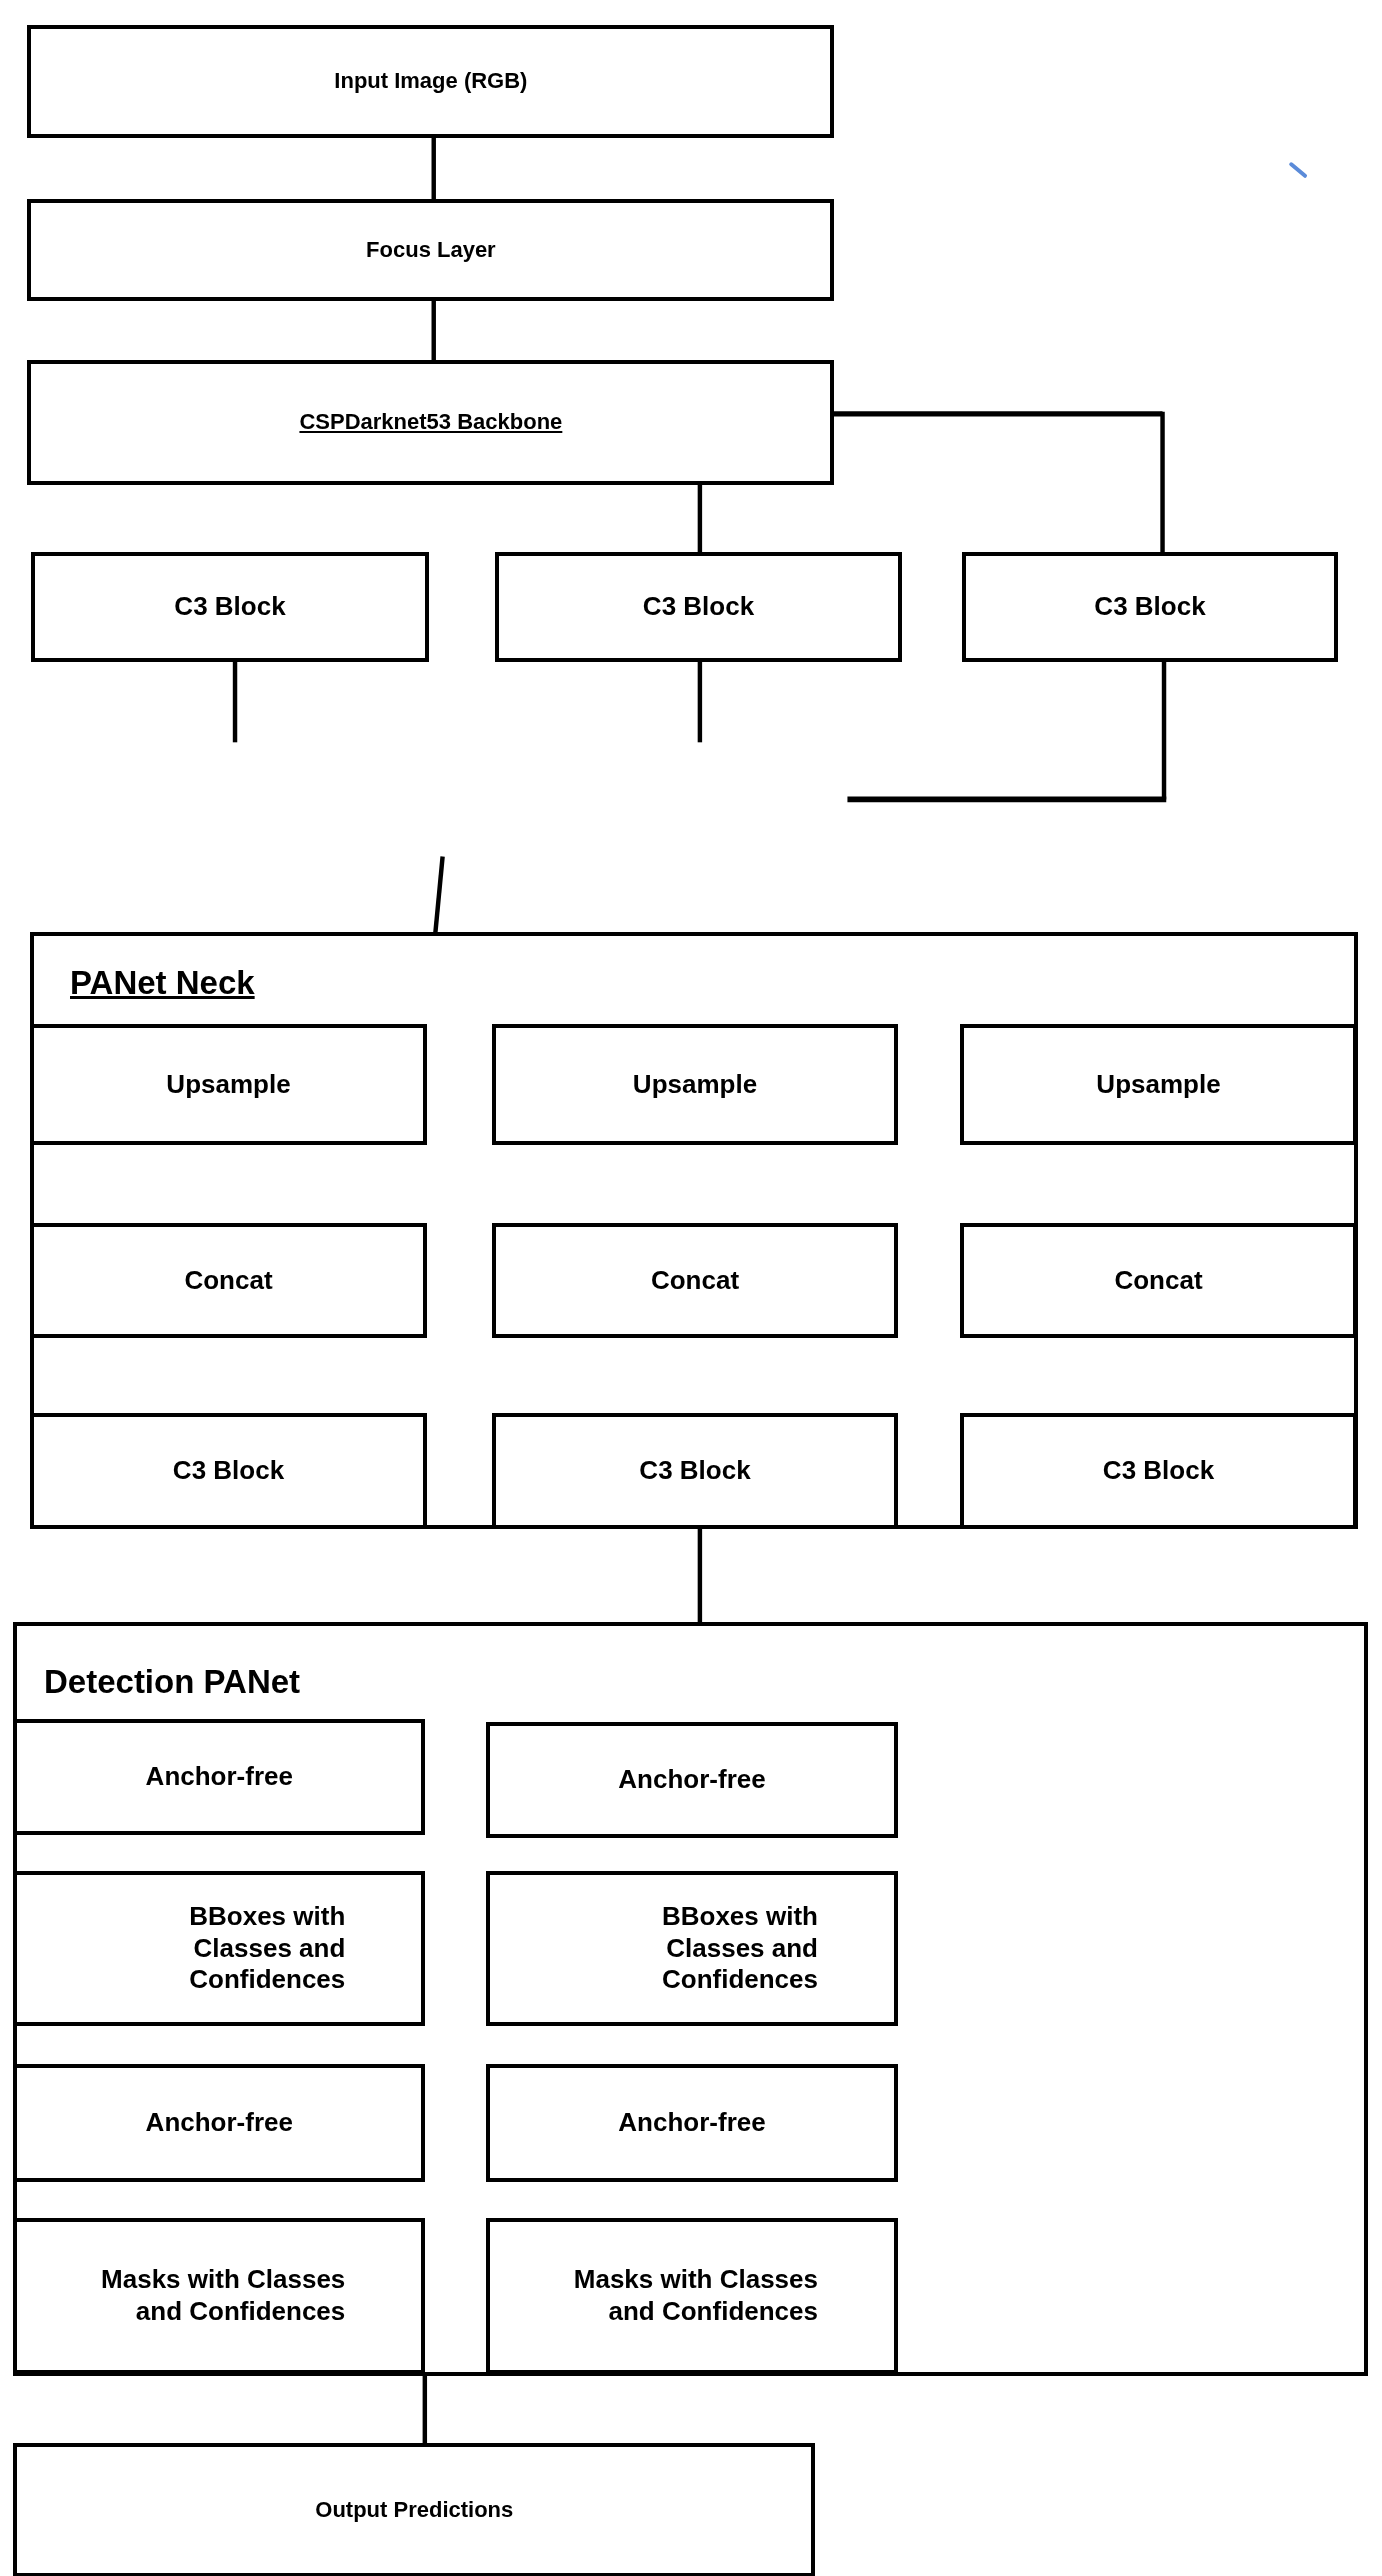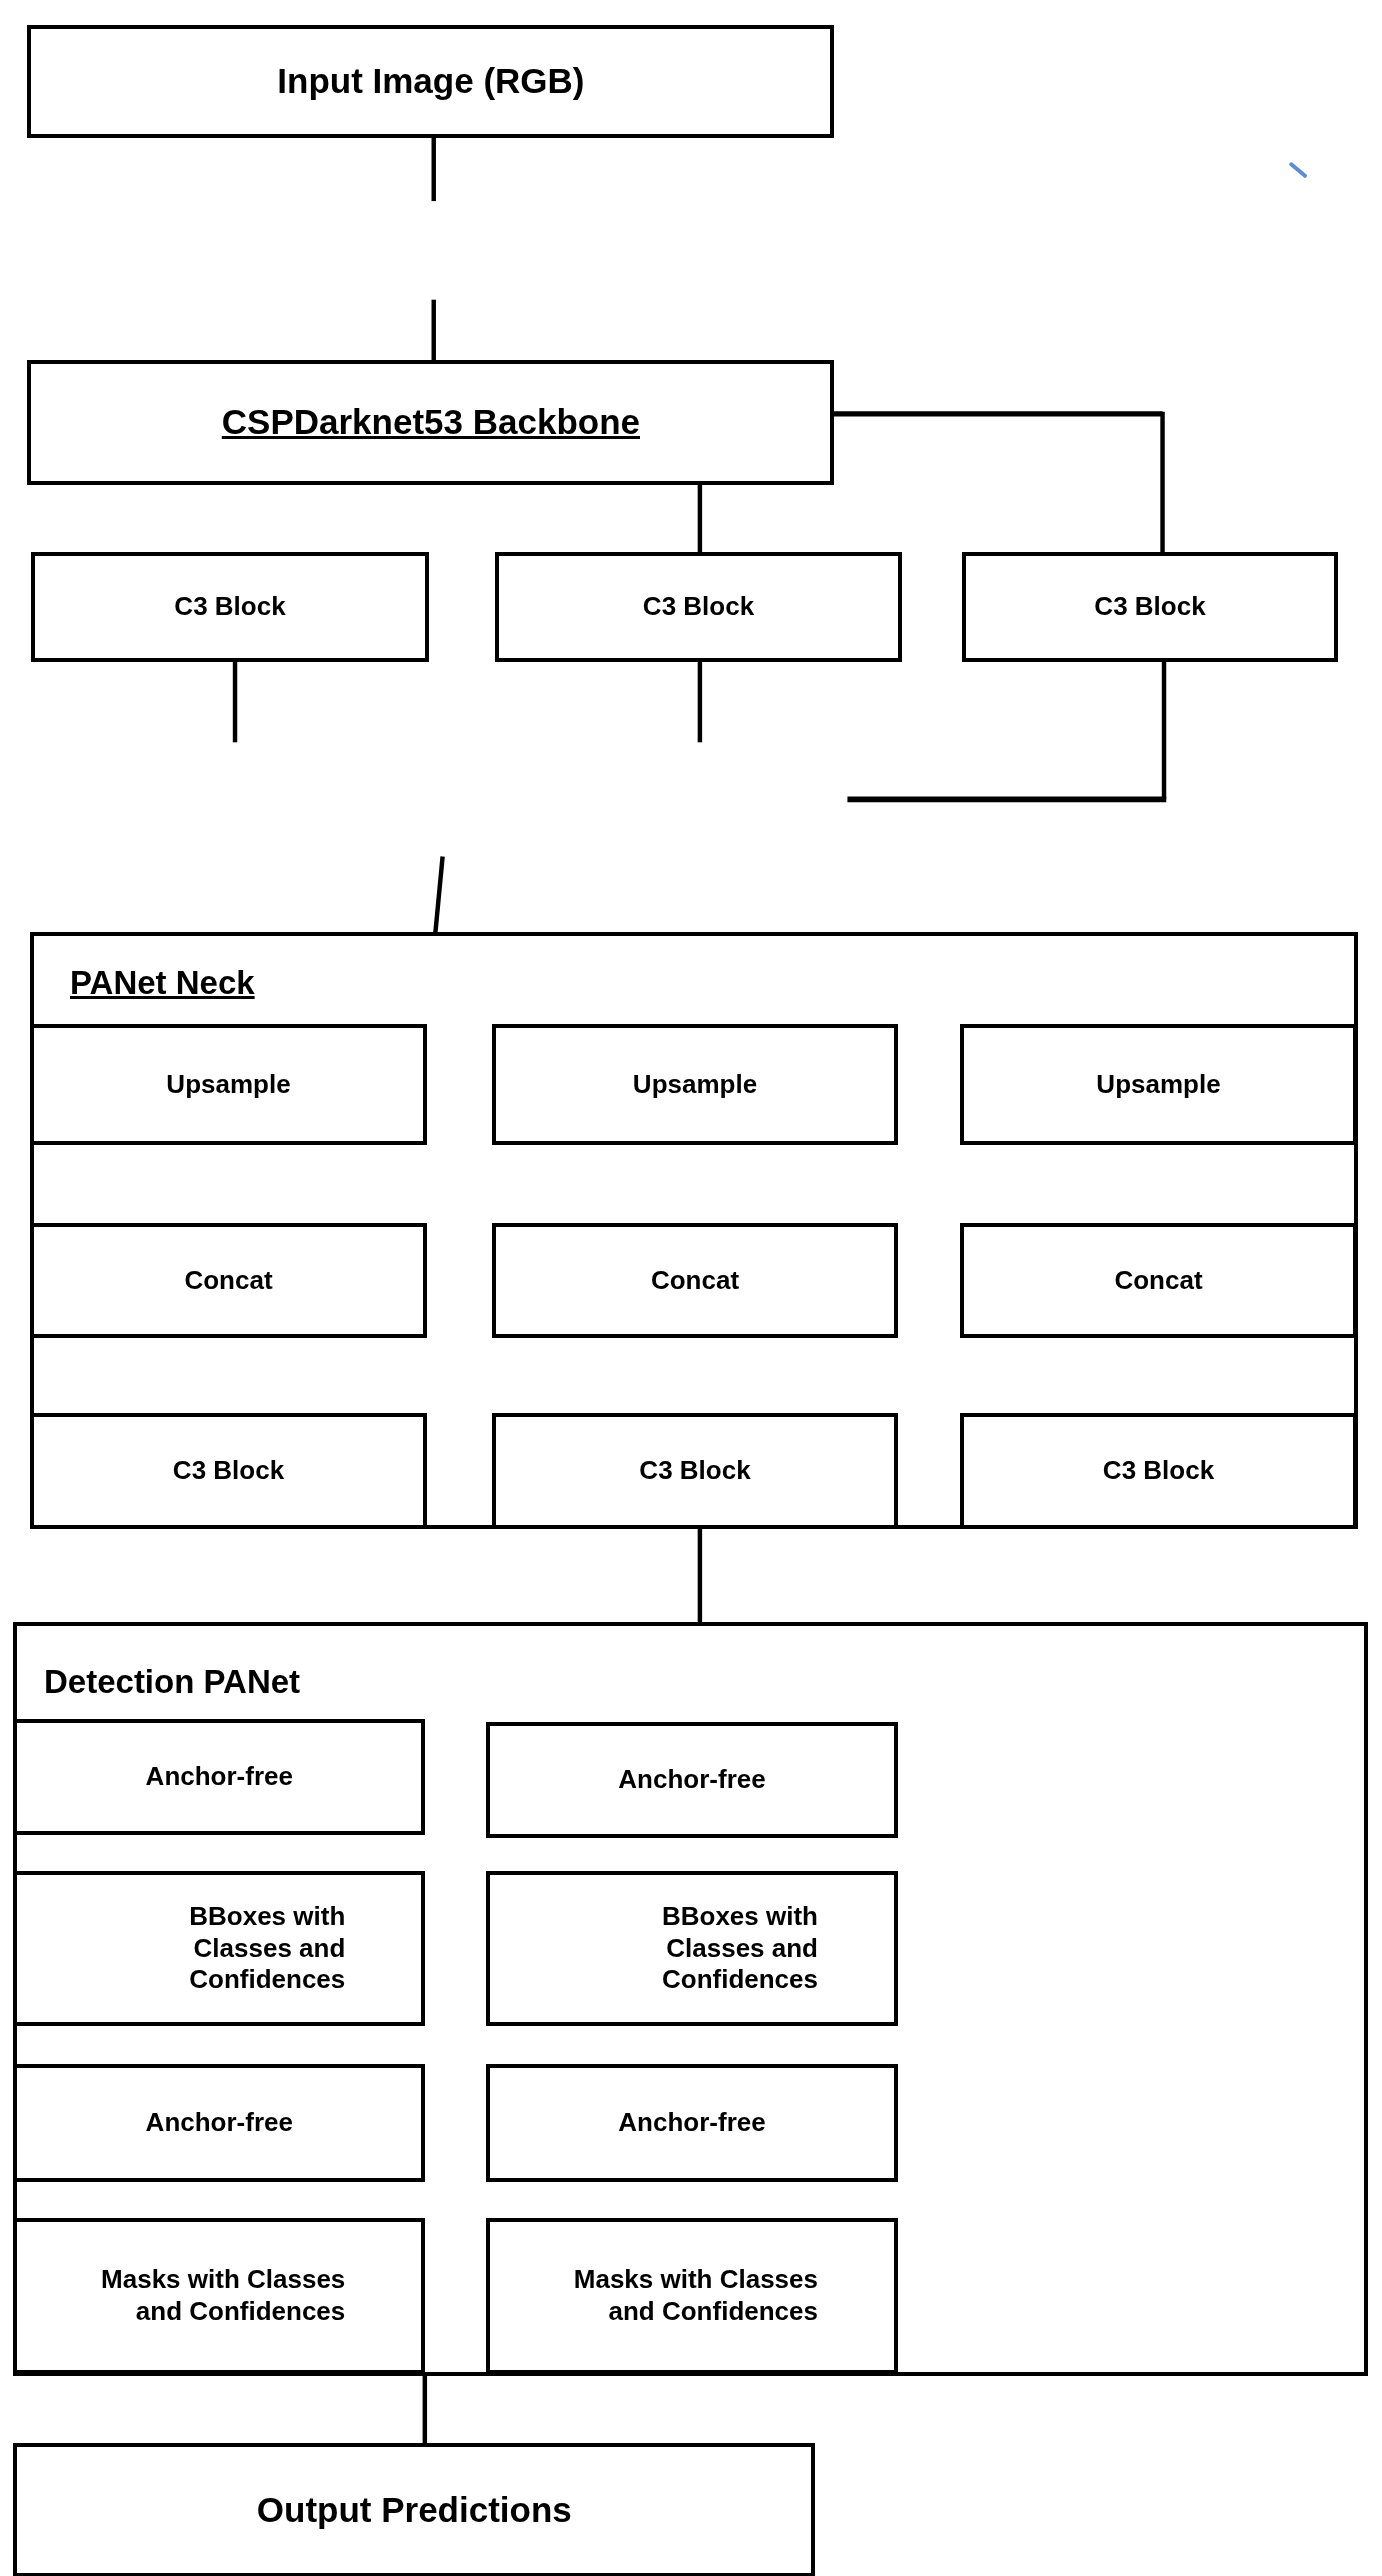--- a/index.html
+++ b/index.html
@@ -13,21 +13,21 @@
     position:absolute;box-sizing:border-box;border:4.4px solid #000;background:#fff;
     display:flex;align-items:center;justify-content:center;text-align:center;
     font-weight:bold;line-height:1.22;
   }
   .container-node{
     position:absolute;box-sizing:border-box;border:4.4px solid #000;background:#fff;
   }
   .container-label{
     position:absolute;font-weight:bold;font-size:33px;white-space:nowrap;
   }
-  .f44{font-size:35px;}
+  .f44{font-size:22px;}
   .f42{font-size:26px;}
   .wrap3{max-width:252px;text-align:right;}
   
   .blue-mark{
     position:absolute;left:1287px;top:168px;width:22px;height:4.4px;
     border-radius:2.2px;transform:rotate(40deg);
   }
 </style>
 </head>
 <body>
@@ -52,20 +52,23 @@
     <line x1="944" y1="1802" x2="944" y2="1909" stroke="#000" stroke-width="6"></line>
     <line x1="1565" y1="1802" x2="1565" y2="1909" stroke="#000" stroke-width="6"></line>
     <line x1="944" y1="2058" x2="944" y2="2191" stroke="#000" stroke-width="6"></line>
     <line x1="573" y1="3200" x2="573" y2="3298" stroke="#000" stroke-width="6"></line>
   </svg>
 
   <div class="node f44" style="left:27.4px;top:24.5px;width:807px;height:113px;">
       <span>Input Image (RGB)</span>
     </div>
 
+  <div class="node f44" style="left:27.4px;top:199px;width:807px;height:102px;">
+      <span>Focus Layer</span>
+    </div>
 
   <div class="node f44" style="left:27.4px;top:360px;width:807px;height:125px;text-decoration:underline;">
       <span>CSPDarknet53 Backbone</span>
     </div>
 
   <div class="node f42" style="left:31px;top:552px;width:398px;height:110px;">
       <span>C3 Block</span>
     </div>
 
   <div class="node f42" style="left:495px;top:552px;width:407px;height:110px;">

